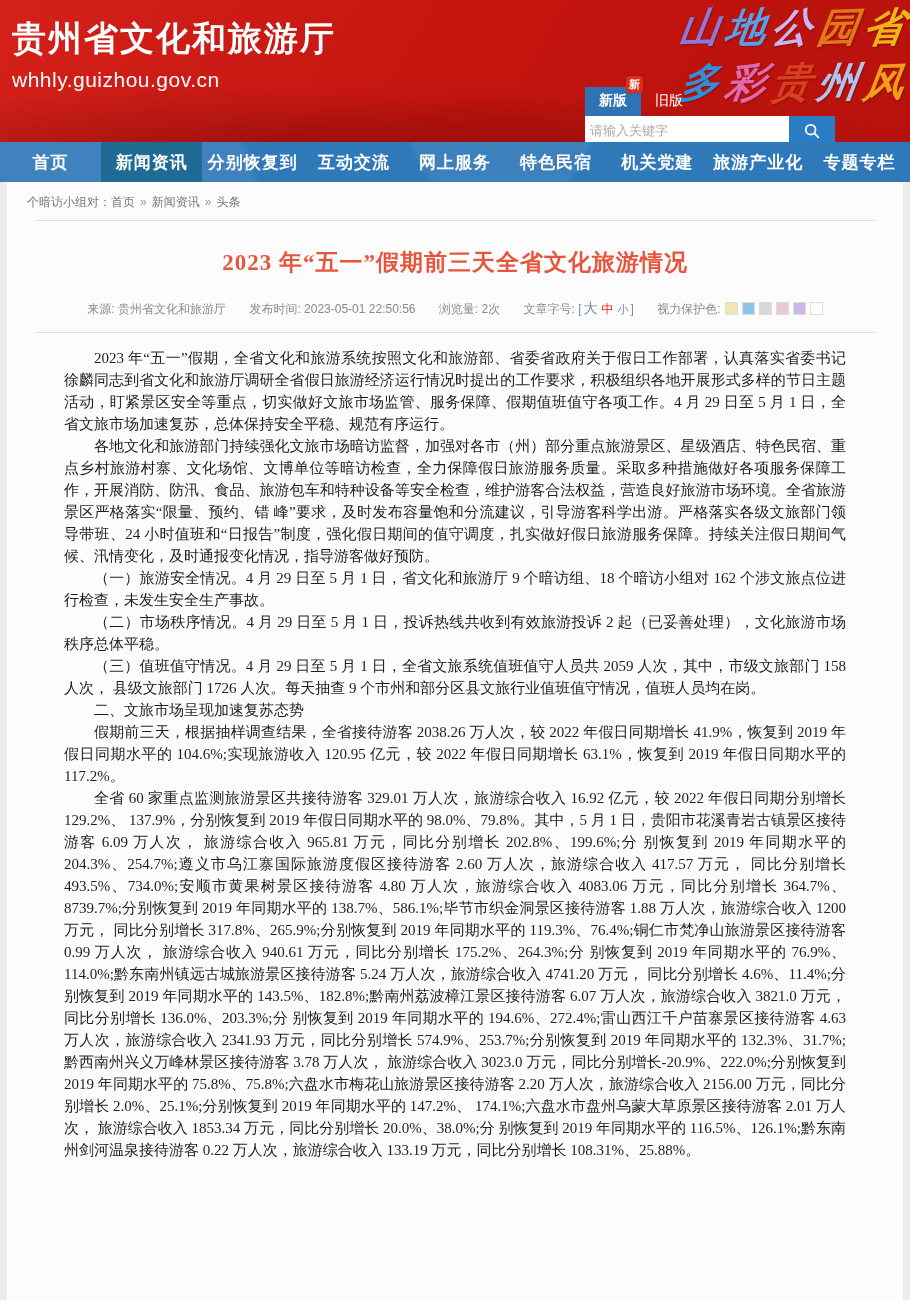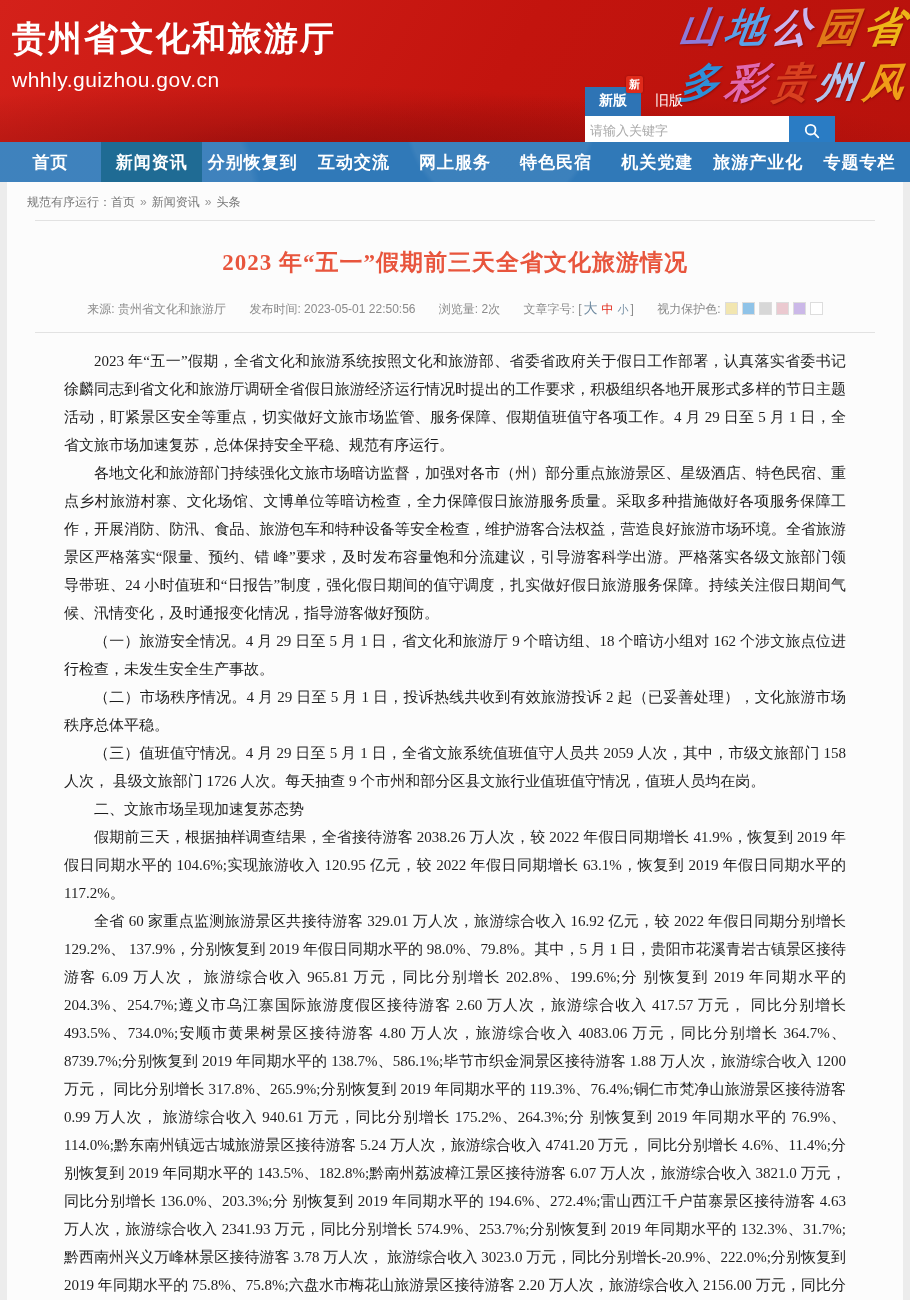--- a/index.html
+++ b/index.html
@@ -56,21 +56,21 @@
   .meta .seg { margin:0 10px; }
   .fs-opt { cursor:pointer; margin:0 2px; color:#6f8aa0; }
   .fs-opt.large { font-size:14px; }
   .fs-opt.active { color:#e02a1a; }
   .fs-opt.small { font-size:11px; }
   .swatch { display:inline-block; width:13px; height:13px; vertical-align:-2px; margin-left:4px;
     border:1px solid #ddd; cursor:pointer; }
 
   .body-text { margin-top:14px; padding-bottom:20px; }
   .body-text p { font-family:"Liberation Serif","DejaVu Serif",serif; font-size:15px; color:#1d1d1d;
-    line-height:28px; text-align:justify; text-indent:2em; }
+    line-height:22px; text-align:justify; text-indent:2em; }
 
 </style>
 </head>
 <body>
 
 <div class="header">
   <div class="logo-block">
     <div class="site-title">贵州省文化和旅游厅</div>
     <div class="site-url">whhly.guizhou.gov.cn</div>
   </div>
@@ -113,21 +113,21 @@
     <div class="nav-item">特色民宿</div>
     <div class="nav-item">机关党建</div>
     <div class="nav-item">旅游产业化</div>
     <div class="nav-item">专题专栏</div>
   </div>
 
 <div class="content-wrap">
   <div class="panel">
 
     <div class="breadcrumb">
-      <span>规范有序运行：</span><span id="crumbItems"><a>首页</a><span class="crumb-sep">»</span><a>新闻资讯</a><span class="crumb-sep">»</span><a>头条</a></span>
+      <span>个暗访小组对：</span><span id="crumbItems"><a>首页</a><span class="crumb-sep">»</span><a>新闻资讯</a><span class="crumb-sep">»</span><a>头条</a></span>
     </div>
     <hr class="rule">
 
     <div class="article">
       <div class="article-title">2023 年“五一”假期前三天全省文化旅游情况</div>
 
       <div class="meta">
         <span class="seg"><span>来源:</span>
           <span>贵州省文化和旅游厅</span></span>
         <span class="seg"><span>发布时间:</span>

